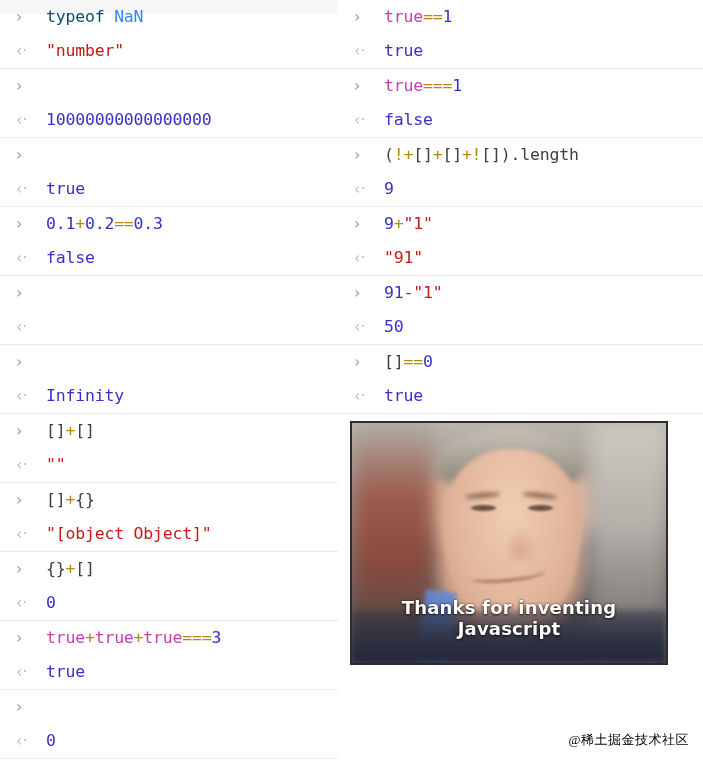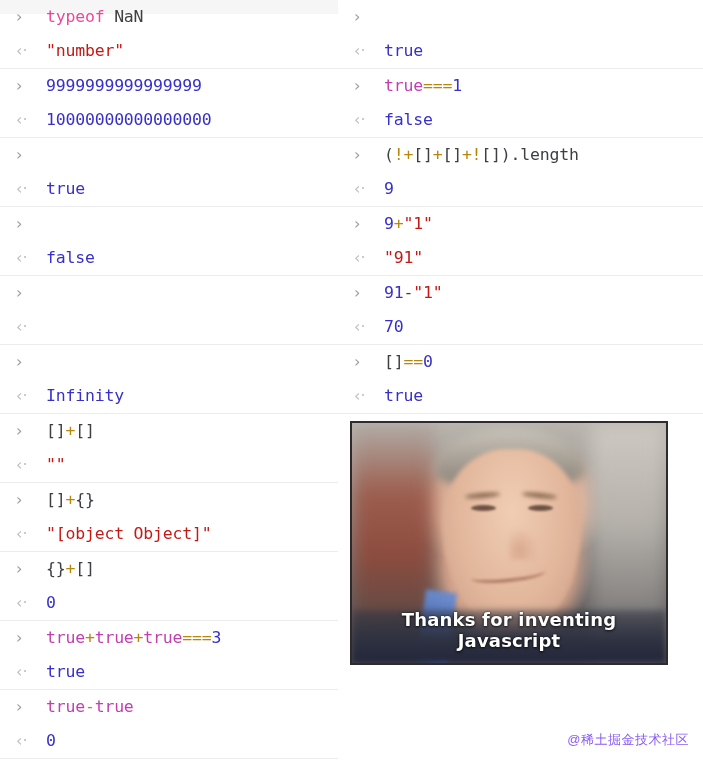--- a/index.html
+++ b/index.html
@@ -66,23 +66,23 @@
 
   .code {
     flex: 1 1 auto;
     font-size: 16.5px;
     line-height: 34px;
     white-space: pre;
     letter-spacing: -0.2px;
   }
 
   
-  .tok-kw   { color: #ec4899; }       
+  .tok-kw   { color: #0c4a6e; }       
   .tok-kw2  { color: #c23fb0; }
-  .tok-nan  { color: #404040; }
+  .tok-nan  { color: #3b82f6; }
   .tok-num  { color: #3730c9; }
   .tok-op   { color: #b8860b; }
   .tok-str  { color: #c41a16; }
   .tok-plain{ color: #3c4043; }
   .tok-bool { color: #3730c9; }
 
   
   #meme-wrap {
     position: absolute;
     left: 12px;
@@ -183,37 +183,37 @@
   #meme-shoulder {
     position: absolute;
     left: 0; right: 0; bottom: 0;
     height: 22%;
     background: linear-gradient(180deg, rgba(50,52,66,.5) 0%, #2e3140 60%, #23263a 100%);
     filter: blur(3px);
   }
   #meme-caption {
     position: absolute;
     left: 0; right: 0;
-    bottom: 12px;
+    bottom: 24px;
     text-align: center;
     color: #ffffff;
     font-family: "DejaVu Sans", "Liberation Sans", sans-serif;
     font-size: 18px;
     font-weight: 600;
     letter-spacing: .2px;
     text-shadow: 0 1px 3px rgba(0,0,0,.75), 0 0 2px rgba(0,0,0,.6);
   }
 
   
   #watermark {
     position: absolute;
     right: 14px;
     bottom: 14px;
-    color: #8b5cf6;
-    font-family: Liberation Sans, sans-serif;
+    color: #000000;
+    font-family: Liberation Serif, serif;
     font-size: 13px;
     letter-spacing: .5px;
     user-select: none;
   }
 </style>
 </head>
 <body>
 
 <div id="top-band"></div>
 
@@ -226,39 +226,39 @@
           <span class="code"><span class="tok-kw">typeof </span><span class="tok-nan">NaN</span></span>
         </div>
         <div class="repl-row out">
           <span class="gutter out">‹·</span>
           <span class="code"><span class="tok-str">"number"</span></span>
         </div>
       </div>
       <div class="repl-entry">
         <div class="repl-row in">
           <span class="gutter">›</span>
-          <span class="code"><span class="tok-num">9999999999999999</span></span>
         </div>
         <div class="repl-row out">
           <span class="gutter out">‹·</span>
           <span class="code"><span class="tok-num">10000000000000000</span></span>
         </div>
       </div>
       <div class="repl-entry">
         <div class="repl-row in">
           <span class="gutter">›</span>
         </div>
         <div class="repl-row out">
           <span class="gutter out">‹·</span>
           <span class="code"><span class="tok-bool">true</span></span>
         </div>
       </div>
       <div class="repl-entry">
         <div class="repl-row in">
           <span class="gutter">›</span>
+          <span class="code"><span class="tok-num">0.1</span><span class="tok-op">+</span><span class="tok-num">0.2</span><span class="tok-op">==</span><span class="tok-num">0.3</span></span>
         </div>
         <div class="repl-row out">
           <span class="gutter out">‹·</span>
           <span class="code"><span class="tok-bool">false</span></span>
         </div>
       </div>
       <div class="repl-entry">
         <div class="repl-row in">
           <span class="gutter">›</span>
         </div>
@@ -311,34 +311,34 @@
           <span class="code"><span class="tok-kw2">true</span><span class="tok-op">+</span><span class="tok-kw2">true</span><span class="tok-op">+</span><span class="tok-kw2">true</span><span class="tok-op">===</span><span class="tok-num">3</span></span>
         </div>
         <div class="repl-row out">
           <span class="gutter out">‹·</span>
           <span class="code"><span class="tok-bool">true</span></span>
         </div>
       </div>
       <div class="repl-entry">
         <div class="repl-row in">
           <span class="gutter">›</span>
-          <span class="code"><span class="tok-kw2">true</span><span class="tok-op">-</span><span class="tok-kw2">true</span></span>
         </div>
         <div class="repl-row out">
           <span class="gutter out">‹·</span>
           <span class="code"><span class="tok-num">0</span></span>
         </div>
       </div>
     </div>
 
   <div class="console-column" id="column-right">
     <div id="right-entries">
         <div class="repl-entry">
           <div class="repl-row in">
             <span class="gutter">›</span>
+            <span class="code"><span class="tok-kw2">true</span><span class="tok-op">==</span><span class="tok-num">1</span></span>
           </div>
           <div class="repl-row out">
             <span class="gutter out">‹·</span>
             <span class="code"><span class="tok-bool">true</span></span>
           </div>
         </div>
         <div class="repl-entry">
           <div class="repl-row in">
             <span class="gutter">›</span>
             <span class="code"><span class="tok-kw2">true</span><span class="tok-op">===</span><span class="tok-num">1</span></span>
@@ -368,21 +368,21 @@
             <span class="code"><span class="tok-str">"91"</span></span>
           </div>
         </div>
         <div class="repl-entry">
           <div class="repl-row in">
             <span class="gutter">›</span>
             <span class="code"><span class="tok-num">91</span><span class="tok-plain">-</span><span class="tok-str">"1"</span></span>
           </div>
           <div class="repl-row out">
             <span class="gutter out">‹·</span>
-            <span class="code"><span class="tok-num">70</span></span>
+            <span class="code"><span class="tok-num">50</span></span>
           </div>
         </div>
         <div class="repl-entry">
           <div class="repl-row in">
             <span class="gutter">›</span>
             <span class="code"><span class="tok-plain">[]</span><span class="tok-op">==</span><span class="tok-num">0</span></span>
           </div>
           <div class="repl-row out">
             <span class="gutter out">‹·</span>
             <span class="code"><span class="tok-bool">true</span></span>

